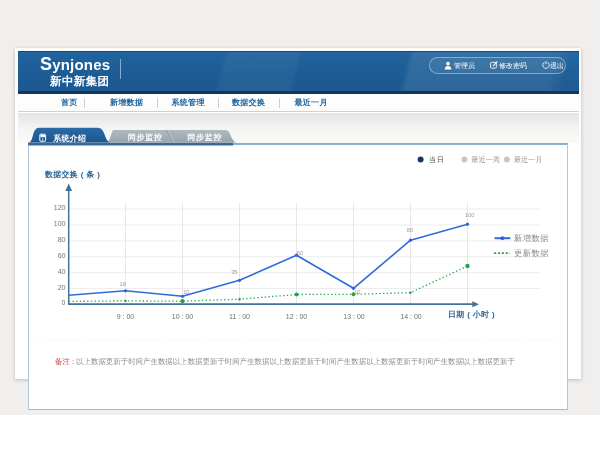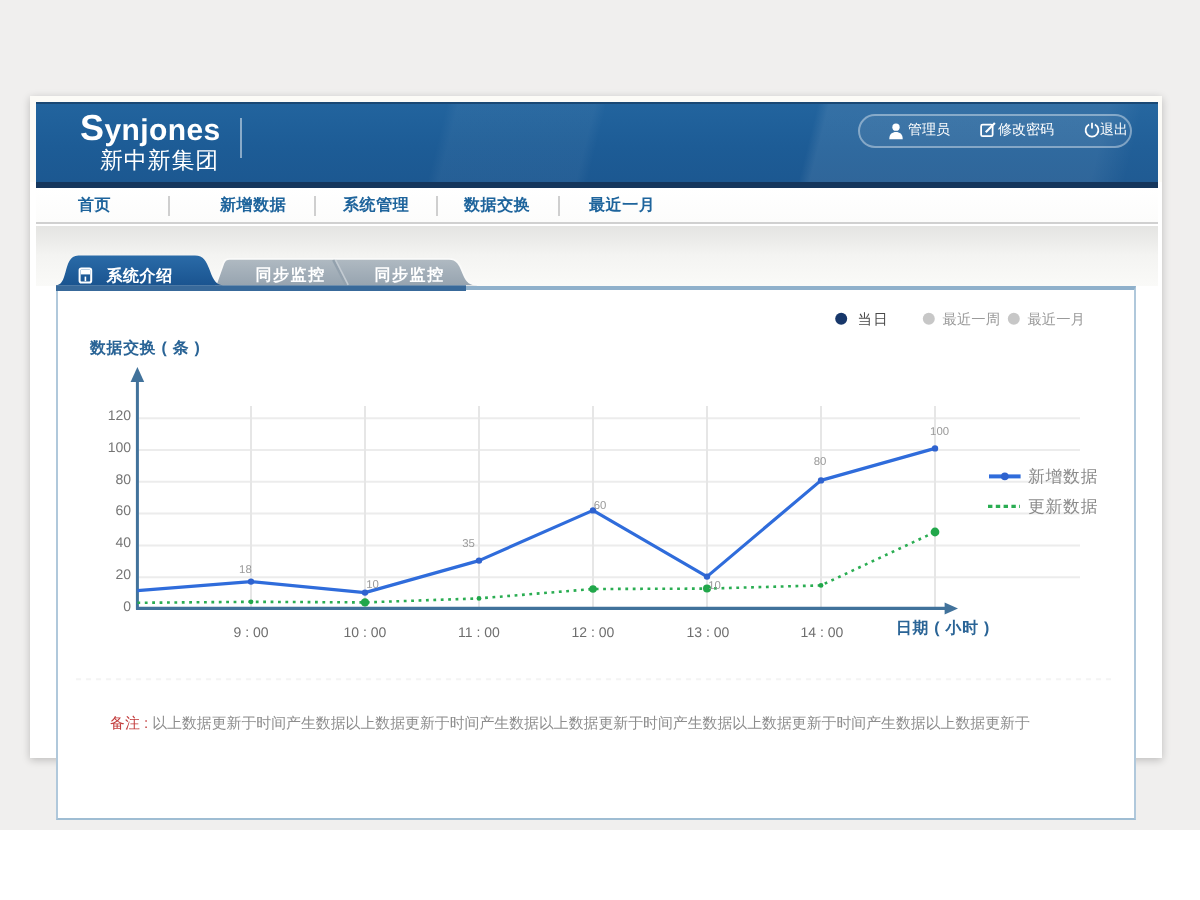--- a/index.html
+++ b/index.html
@@ -11,21 +11,21 @@
 #page .abs{position:absolute;}
 #hdr{left:2.5px;top:3px;width:561px;height:40px;
 background:linear-gradient(180deg,#22649e 0%,#1d5c96 55%,#1c5891 100%);
 border-top:1px solid #1a4874;}
 #hdr .sheen{position:absolute;left:0;top:0;width:100%;height:100%;
 background:
  linear-gradient(104deg,rgba(255,255,255,0) 36%,rgba(255,255,255,.045) 37%,rgba(255,255,255,.045) 49%,rgba(255,255,255,0) 50%),
  linear-gradient(104deg,rgba(255,255,255,0) 68.5%,rgba(255,255,255,.085) 69.5%,rgba(255,255,255,.085) 94%,rgba(255,255,255,.02) 97%);}
 #logoEn{left:25px;top:7px;color:#fff;font-size:15px;line-height:1;font-weight:bold;letter-spacing:.2px;}
 #logoEn .big{font-size:18px;}
-#logoCn{left:35px;top:27.5px;color:#fff;font-size:11.5px;line-height:1;font-weight:normal;letter-spacing:0.4px;}
+#logoCn{left:35px;top:27.5px;color:#fff;font-size:11.5px;line-height:1;font-weight:bold;letter-spacing:0.4px;}
 #vdiv{left:105px;top:11px;width:1px;height:20px;background:rgba(255,255,255,.48);}
 #title{left:117.5px;top:20.5px;color:#fff;font-size:15px;line-height:1;font-weight:bold;letter-spacing:2.6px;}
 #pill{left:414px;top:9px;width:137px;height:17px;border:1px solid rgba(255,255,255,.38);
 border-radius:9px;background:rgba(255,255,255,.05);}
 .pit{position:absolute;color:#fff;font-size:7px;line-height:1;top:3.6px;letter-spacing:0;white-space:nowrap;}
 .pic{position:absolute;top:2.8px;}
 #dark{left:2.5px;top:43px;width:561px;height:3px;background:#15365c;}
 #nav{left:2.5px;top:46px;width:561px;height:17.5px;background:linear-gradient(#ffffff,#fcfcfb);
 border-bottom:1px solid #d0d0d0;}
 .nit{position:absolute;top:51px;color:#1e649c;font-size:8px;font-weight:bold;line-height:1;letter-spacing:.3px;}
@@ -62,21 +62,21 @@
       <path d="M3.6,6.4 L9.3,0.6" stroke="#fff" stroke-width="1.3" fill="none"></path>
     </svg>
     <span class="pit" style="left:69px">修改密码</span>
     <svg class="pic" style="left:111.5px" width="8" height="8" viewBox="0 0 10 10">
       <path d="M3.2,1.6 A4 4 0 1 0 6.8,1.6" fill="none" stroke="#fff" stroke-width="1.1"></path>
       <line x1="5" y1="0.4" x2="5" y2="4" stroke="#fff" stroke-width="1.1"></line>
     </svg>
     <span class="pit" style="left:120px">退出</span>
   </div>
 
-  <span class="nit" style="left:24px">首页</span>
+  <span class="nit" style="left:46px">首页</span>
   <span class="nsep" style="left:69px"></span>
   <span class="nit" style="left:95px">新增数据</span>
   <span class="nsep" style="left:141.7px"></span>
   <span class="nit" style="left:156.5px">系统管理</span>
   <span class="nsep" style="left:202.7px"></span>
   <span class="nit" style="left:217px">数据交换</span>
   <span class="nsep" style="left:264.2px"></span>
   <span class="nit" style="left:279.5px">最近一月</span>
 
   <svg id="ovl" viewBox="15 48 566 367" font-family="&quot;Liberation Sans&quot;,sans-serif">

